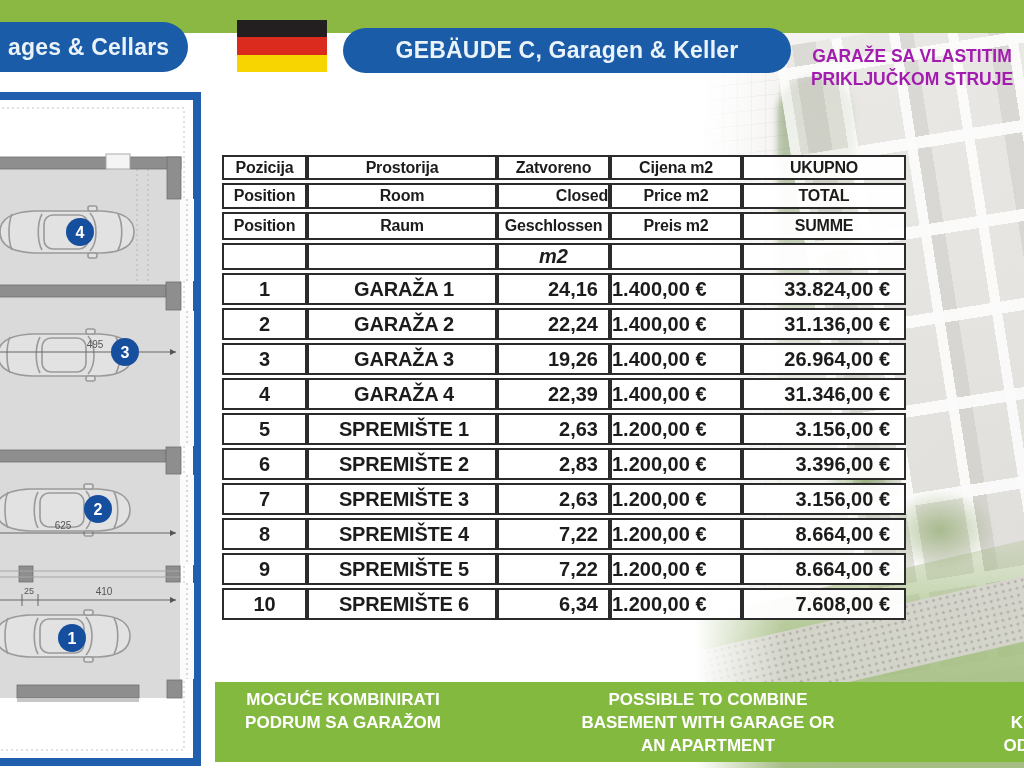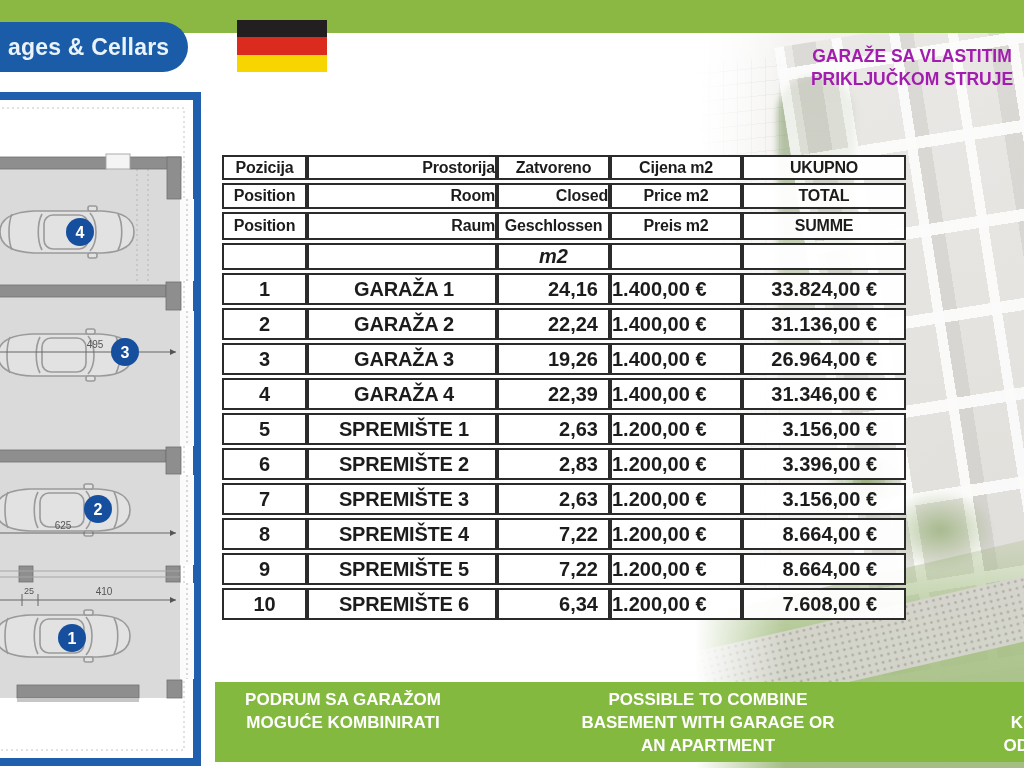--- a/index.html
+++ b/index.html
@@ -55,22 +55,22 @@
   td.c-total { border-left-width:4px; background:rgba(255,255,255,.5); }
   tr.hrow td { text-align:center; font-size:16px; letter-spacing:-.2px; height:25px; }
   tr.hrow2 td { height:26px; }
   tr.hrow3 td { height:28px; }
   tr.mrow td { height:24px; font-size:20px; font-style:italic; font-weight:bold; text-align:center; }
   tr.drow td { height:32px; font-size:20px; }
   td.c-pos { text-align:center; font-size:21px; }
   td.c-room { text-align:center; font-size:15px; padding-left:4px; letter-spacing:-.2px; }
   td.c-area { text-align:right; padding-right:10px; }
   td.c-price { text-align:left; padding-right:8px; }
-  td.c-total { text-align:right; padding-right:27px; }
-  tr.hrow td.c-room, tr.mrow td.c-room { text-align:right; padding-left:0; font-size:16px; }
+  td.c-total { text-align:right; padding-right:14px; }
+  tr.hrow td.c-room, tr.mrow td.c-room { text-align:center; padding-left:0; font-size:16px; }
 
   
   .plan { position:absolute; left:0; top:88px; z-index:4; }
 
   
   .footer { position:absolute; left:215px; top:682px; width:809px; height:80px; background:#84B93F;
             z-index:6; overflow:hidden; color:#fff; font-weight:bold; font-size:17px; line-height:23px; }
   .footer .block { position:absolute; top:6px; text-align:center; }
   .f-hr { left:0; width:256px; }
   .f-en { left:333px; width:320px; }
@@ -96,20 +96,23 @@
   </div>
 
   <div class="topbar"></div>
   <div class="pill pill-left">
     <span>ages &amp; Cellars</span>
   </div>
   <div class="flag">
     <div class="b1"></div>
     <div class="b2"></div>
     <div class="b3"></div>
+  </div>
+  <div class="pill pill-main">
+    <span>GEBÄUDE C, Garagen &amp; Keller</span>
   </div>
   <div class="note">
     <div>GARAŽE SA VLASTITIM</div>
     <div>PRIKLJUČKOM STRUJE</div>
   </div>
 
   <svg class="plan" width="205" height="680" viewBox="0 0 205 680">
     <defs>
       <g id="car" fill="#e2e2e2" stroke="#9a9a9a" stroke-width="1.6" stroke-linejoin="round">
         <path d="M10,27 C10,14 22,7 44,6 L112,6 C134,7 144,15 144,27 C144,39 134,47 112,48 L44,48 C22,47 10,40 10,27 Z"></path>
@@ -304,22 +307,22 @@
         <td class="c-area">6,34</td>
         <td class="c-price">1.200,00 €</td>
         <td class="c-total">7.608,00 €</td>
       </tr>
     </tbody>
       </table>
   </div>
 
   <div class="footer">
     <div class="block f-hr">
+      <div>MOGUĆE KOMBINIRATI</div>
       <div>PODRUM SA GARAŽOM</div>
-      <div>MOGUĆE KOMBINIRATI</div>
     </div>
     <div class="block f-en">
       <div>POSSIBLE TO COMBINE</div>
       <div>BASEMENT WITH GARAGE OR</div>
       <div>AN APARTMENT</div>
     </div>
     <div class="block f-de">
       <span>KO</span>
       <span>KELL</span>
       <span>ODER</span>

